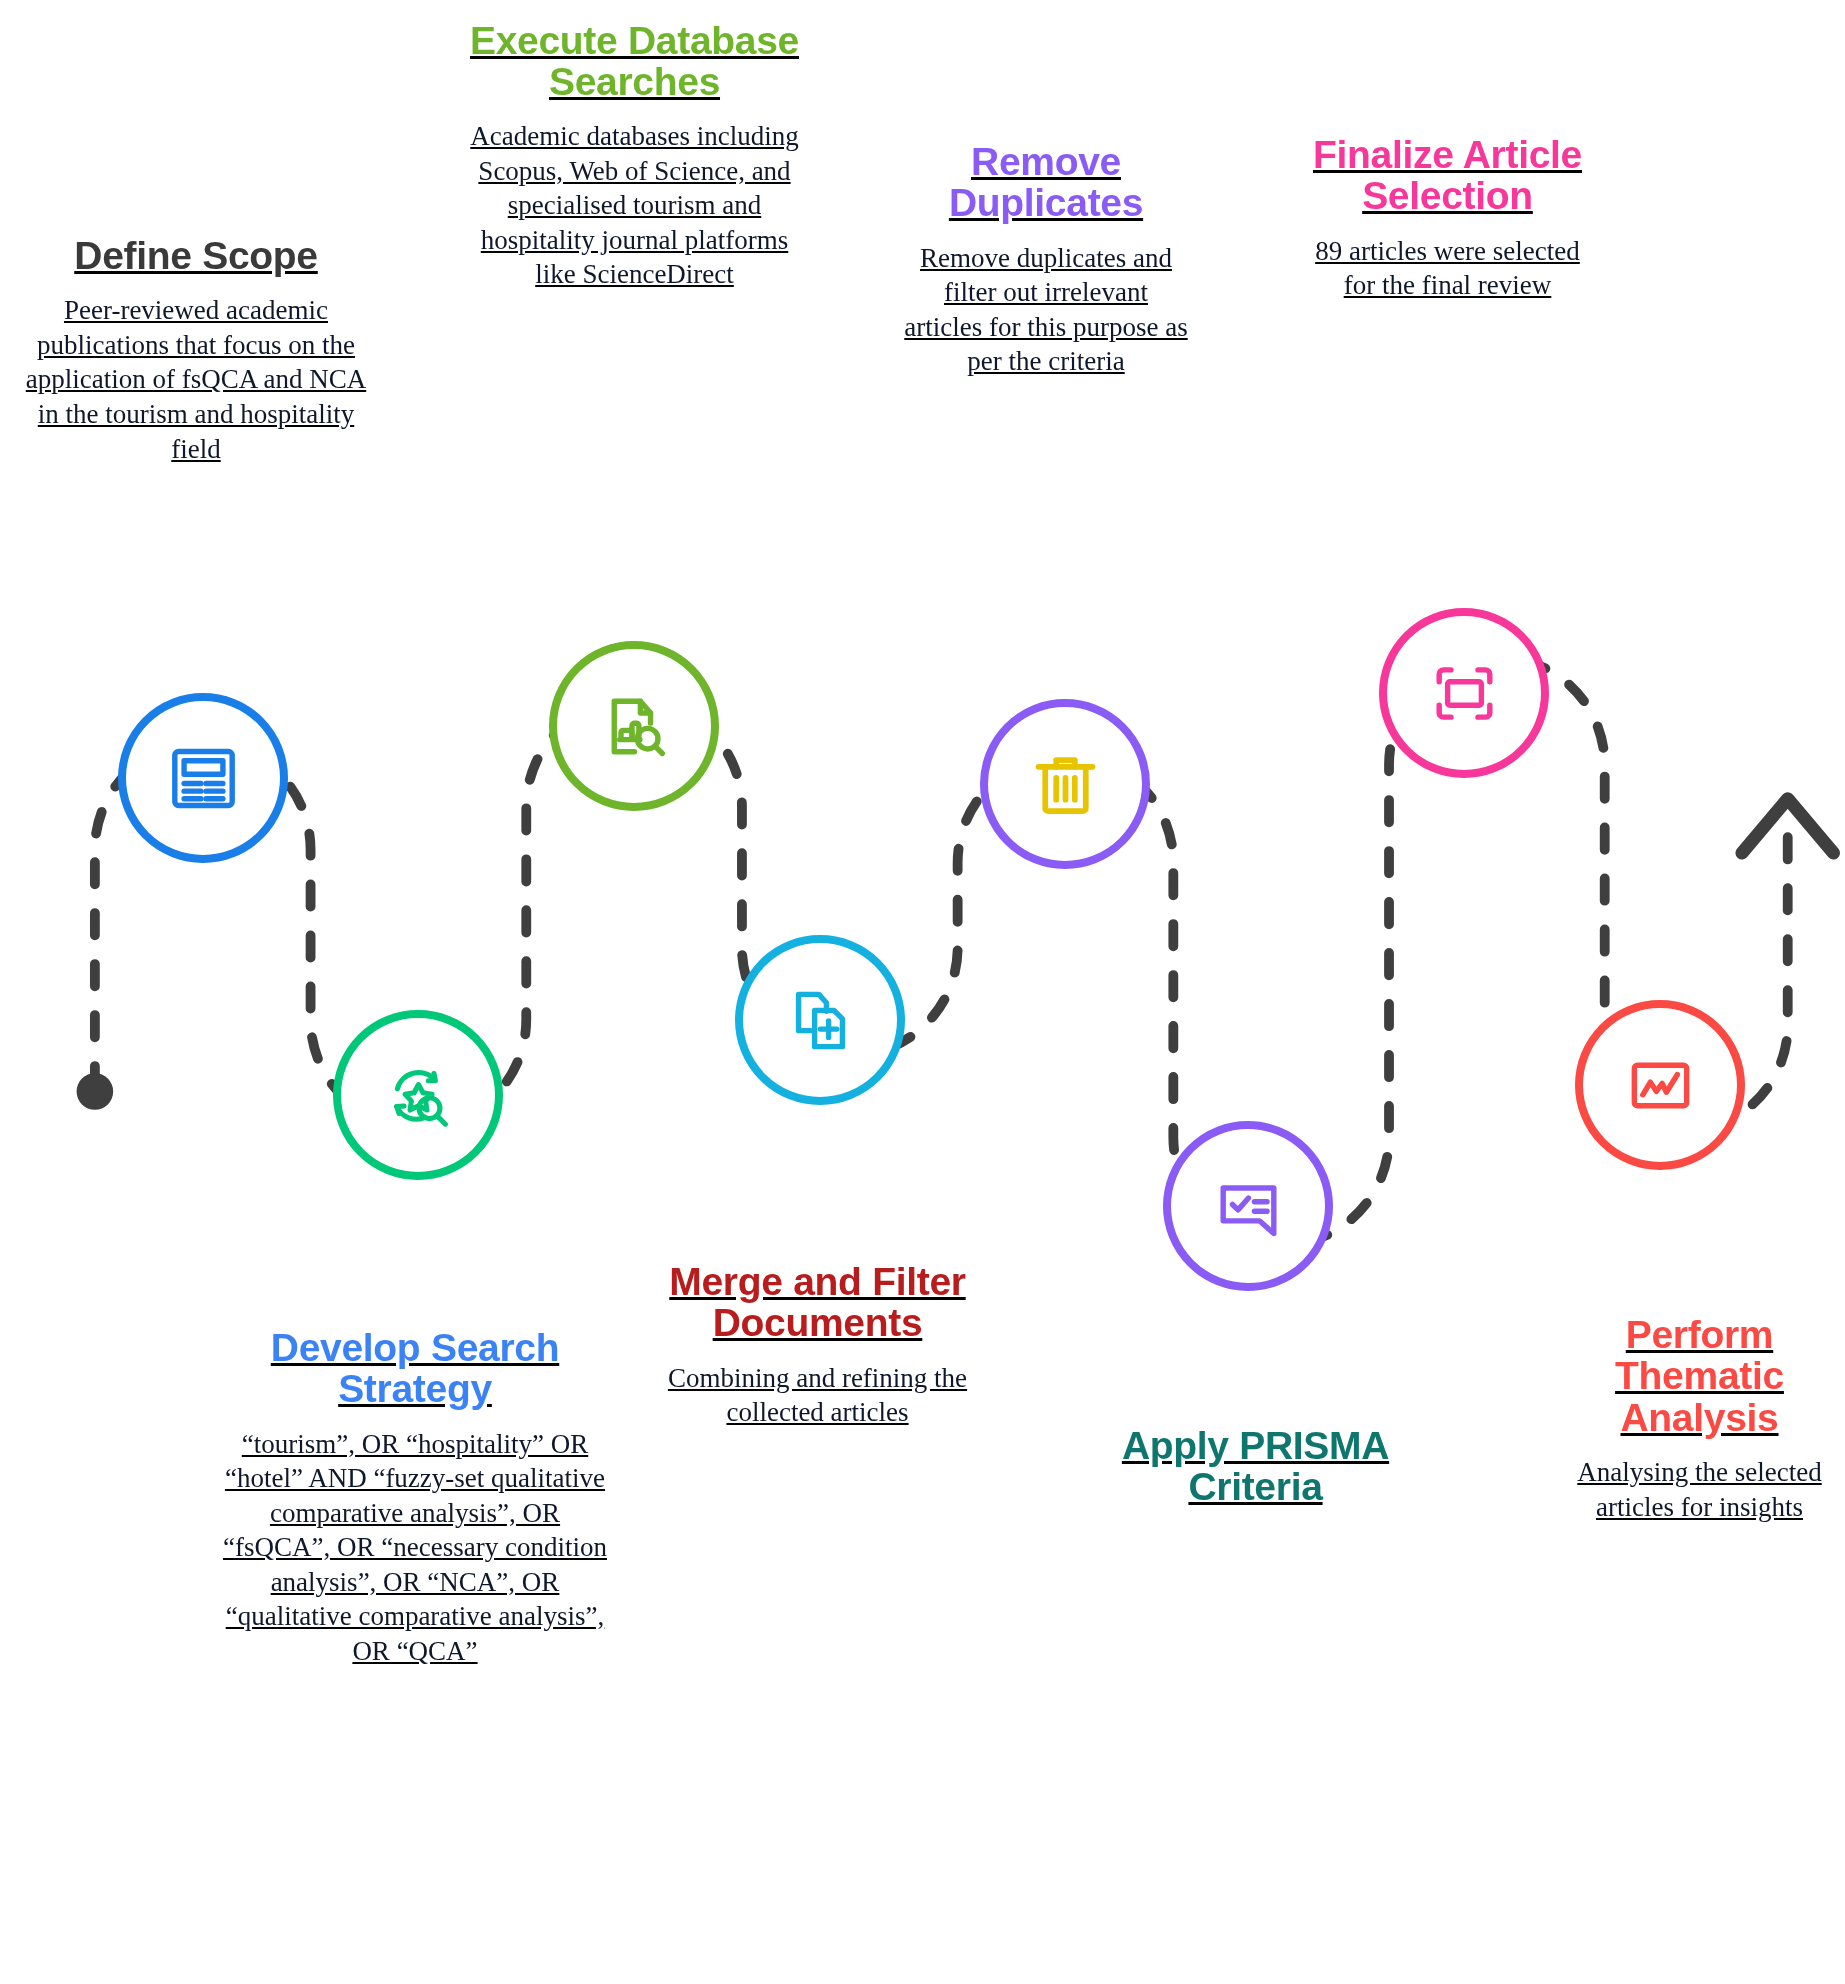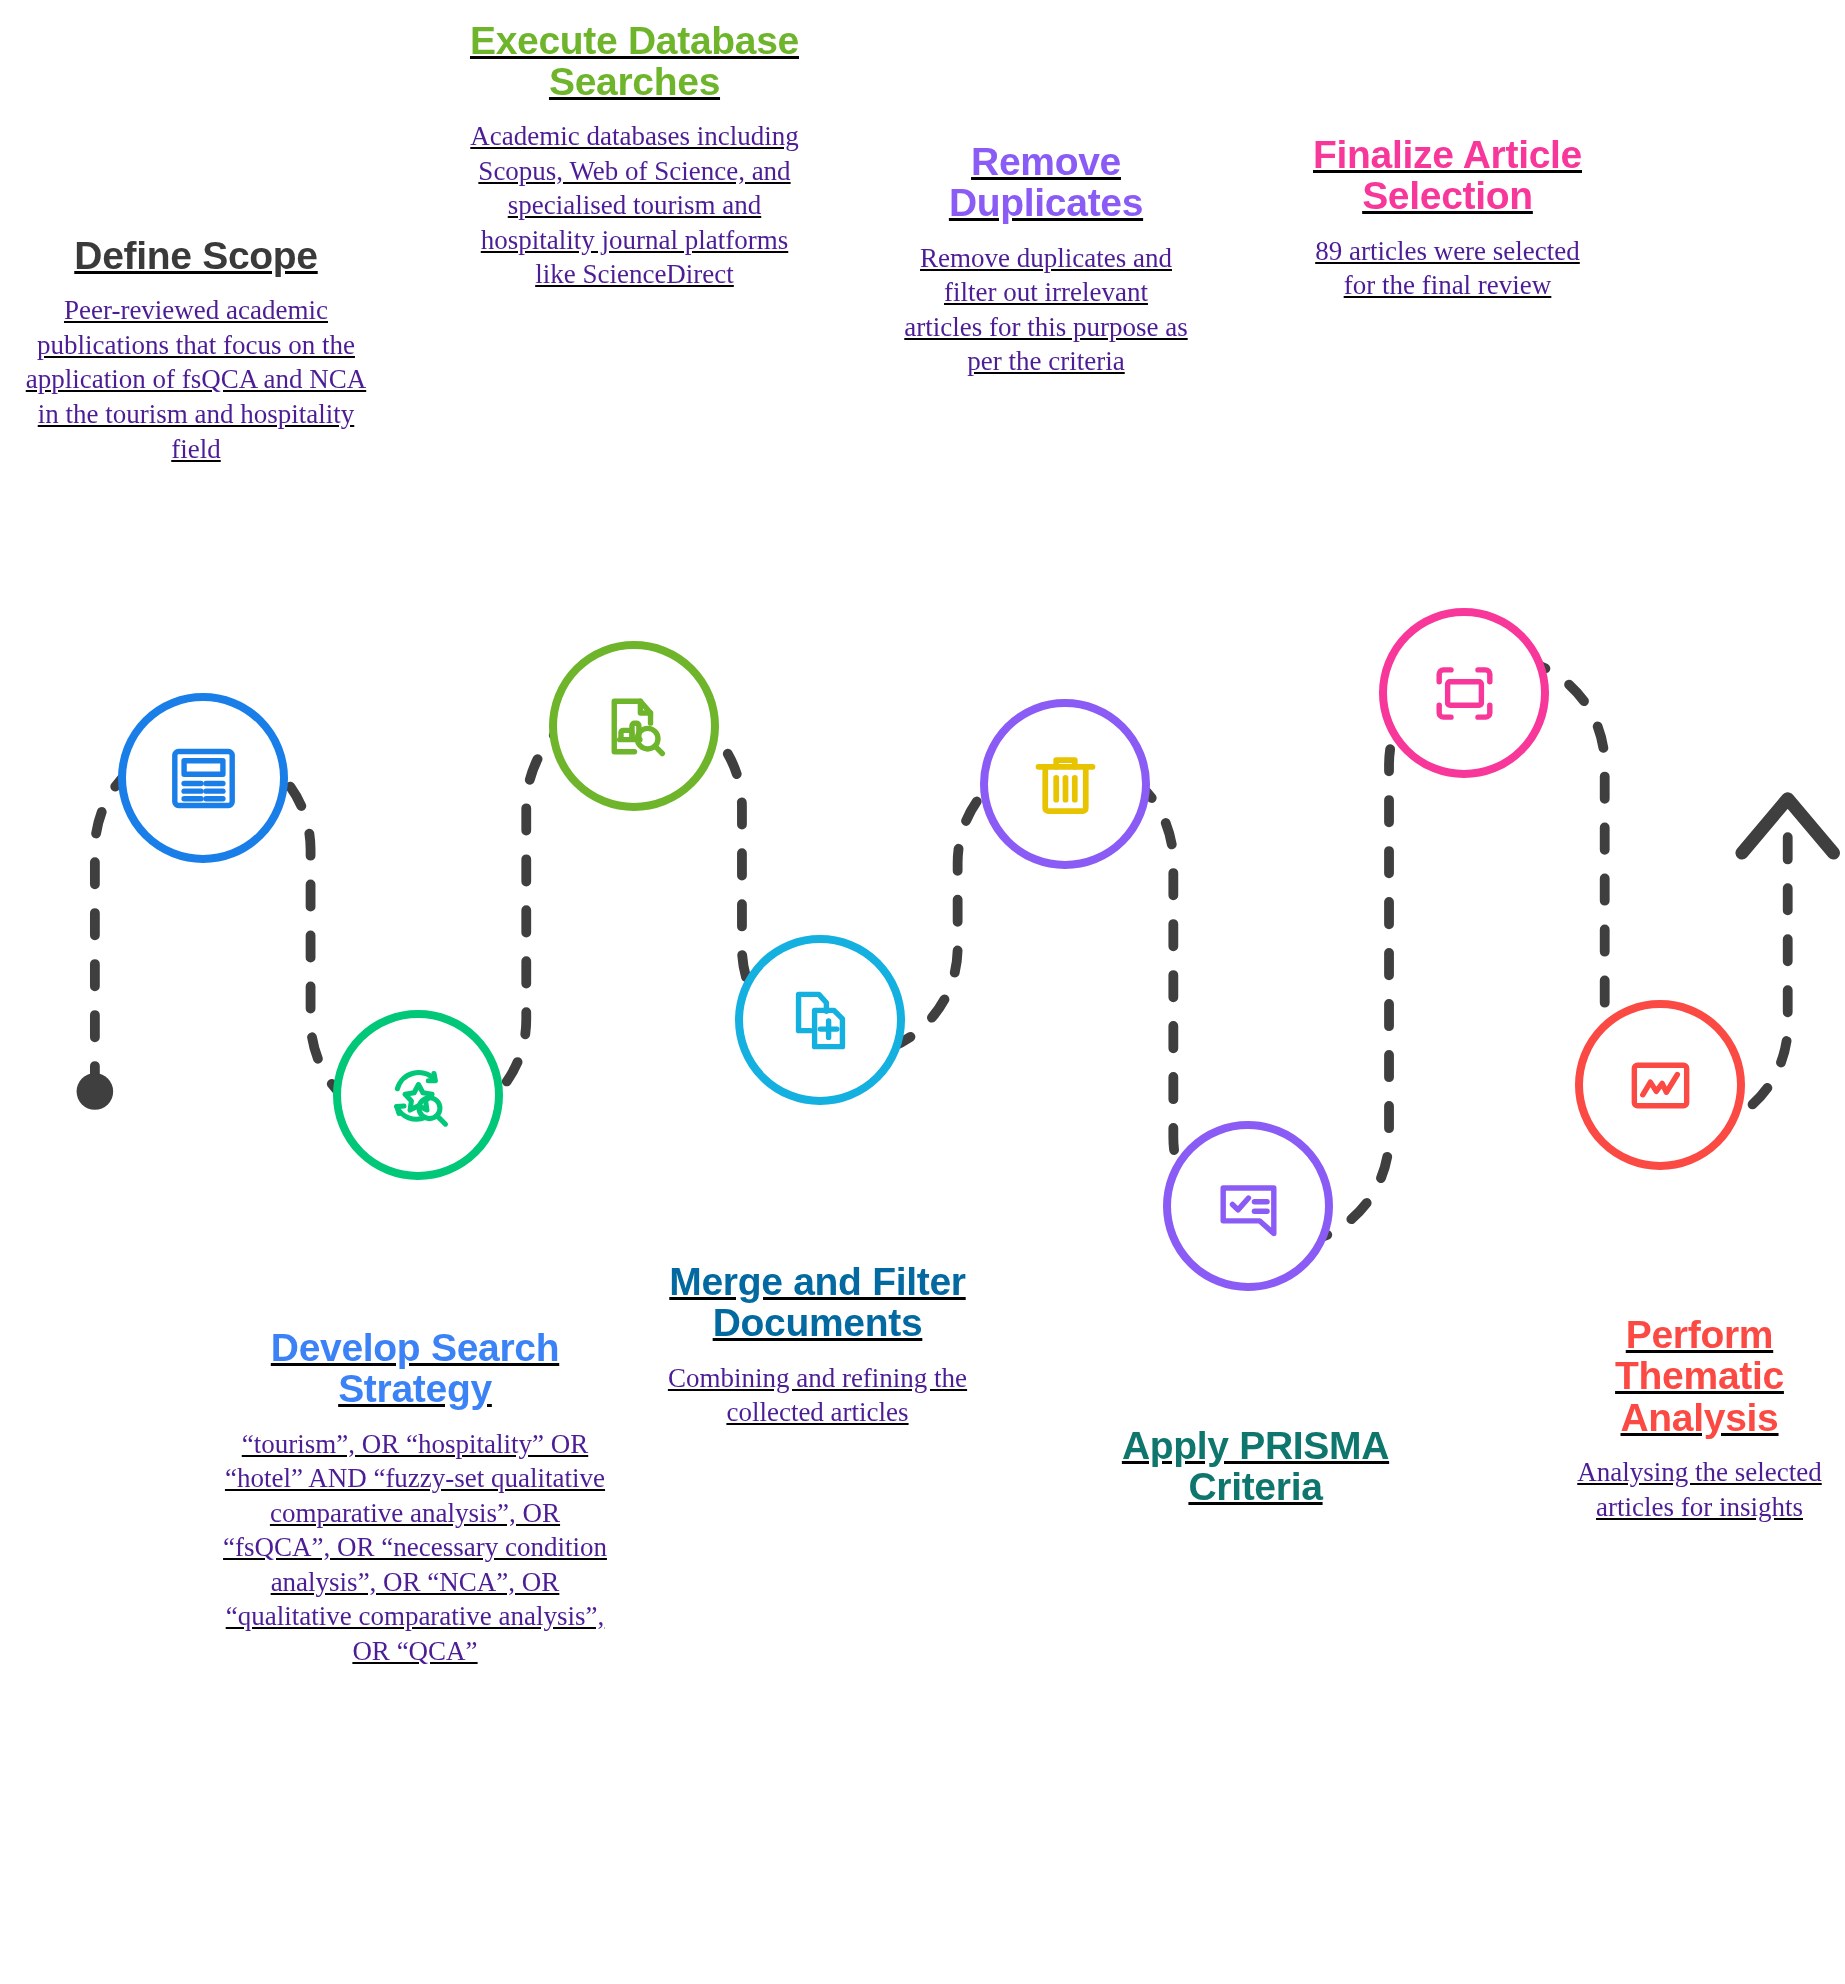--- a/index.html
+++ b/index.html
@@ -28,21 +28,21 @@
     font-weight:bold;
     font-size:39px;
     line-height:1.06;
     letter-spacing:-0.3px;
     margin:0 0 17px 0;
   }
   .block .desc{
     font-family:"Liberation Serif", serif;
     font-size:27px;
     line-height:1.28;
-    color:#4c1d95;
+    color:#0f172a;
     margin:0;
   }
 </style>
 </head>
 <body>
 
 <div id="stage">
 
   <svg id="pathLayer" viewBox="0 0 2824 3037" xmlns="http://www.w3.org/2000/svg">
 
@@ -143,21 +143,21 @@
       <g fill="none" stroke="#13b0e0" stroke-width="3.2" stroke-linecap="round" stroke-linejoin="round">
         <path d="M27.5,18.5 L27.5,13.5 L23,8.5 L11,8.5 L11,30 L18,30"></path>
         <path d="M33,39.5 L20.5,39.5 L20.5,18 L32,18 L37,23 L37,39.5 Z"></path>
         <line x1="28.8" y1="24.2" x2="28.8" y2="34"></line>
         <line x1="23.9" y1="29.1" x2="33.7" y2="29.1"></line>
       </g>
     </svg>
   </div>
 
   <div class="block" style="left:667px;top:1261px;width:301px;">
-    <div class="title" style="color:#0369a1;">Merge and Filter Documents</div>
+    <div class="title" style="color:#b91c1c;">Merge and Filter Documents</div>
     <div class="desc">Combining and refining the collected articles</div>
   </div>
 
   <div class="block" style="left:902px;top:141px;width:288px;">
     <div class="title" style="color:#8a5cf5;">Remove Duplicates</div>
     <div class="desc">Remove duplicates and filter out irrelevant articles for this purpose as per the criteria</div>
   </div>
 
   <div class="node" style="left:980px;top:699px;border-color:#8a5cf5;">
     <svg viewBox="0 0 48 48">

